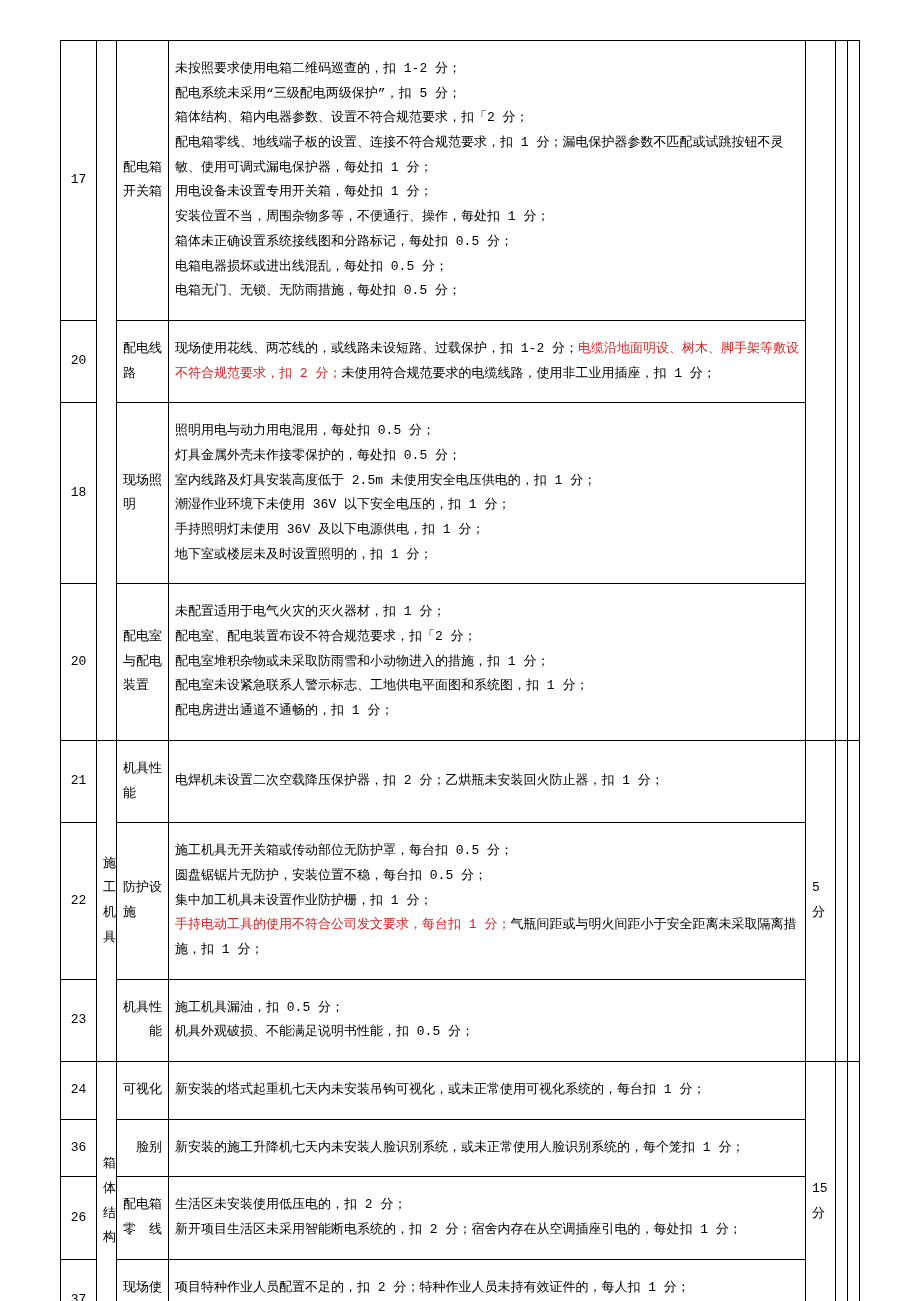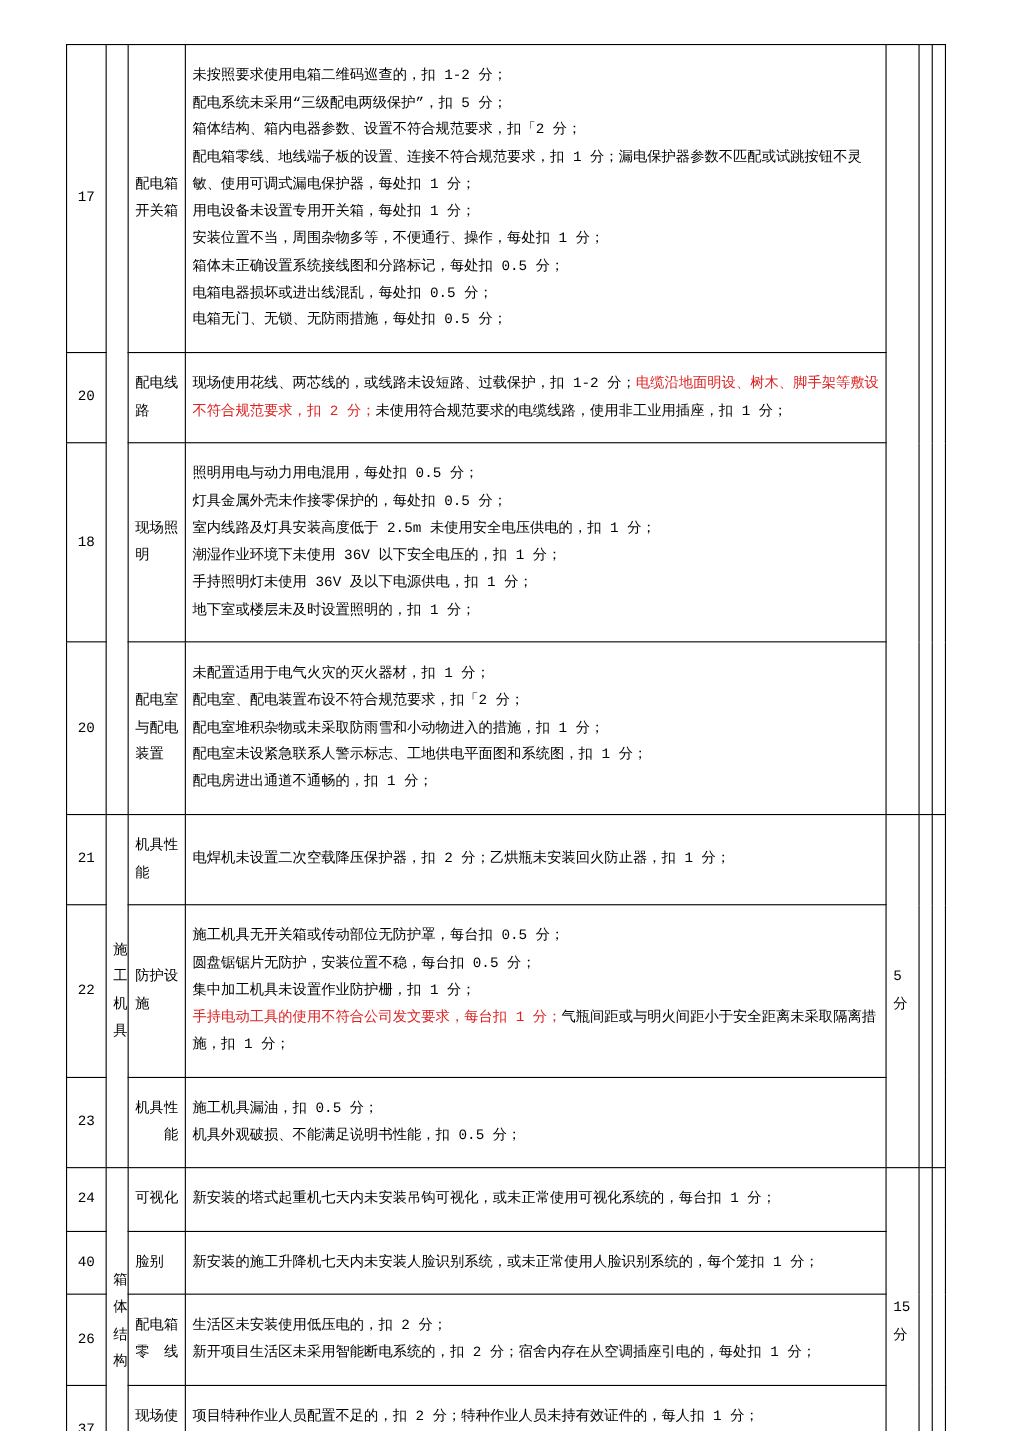--- a/index.html
+++ b/index.html
@@ -117,22 +117,22 @@
     <tr>
       <td class="col-num">24</td>
       <td rowspan="4">箱体结构</td>
       <td>可视化</td>
       <td style="white-space:pre-line">新安装的塔式起重机七天内未安装吊钩可视化，或未正常使用可视化系统的，每台扣 1 分；</td>
       <td rowspan="4">15 分</td>
       <td rowspan="4"></td>
       <td rowspan="4"></td>
     </tr>
     <tr>
-      <td class="col-num">40</td>
-      <td style="text-align:left">脸别</td>
+      <td class="col-num">36</td>
+      <td style="text-align:right">脸别</td>
       <td style="white-space:pre-line">新安装的施工升降机七天内未安装人脸识别系统，或未正常使用人脸识别系统的，每个笼扣 1 分；</td>
     </tr>
     <tr>
       <td class="col-num">26</td>
       <td class="just">配电箱零线</td>
       <td style="white-space:pre-line">生活区未安装使用低压电的，扣 2 分；
 新开项目生活区未采用智能断电系统的，扣 2 分；宿舍内存在从空调插座引电的，每处扣 1 分；</td>
     </tr>
     <tr>
       <td class="col-num">37</td>

